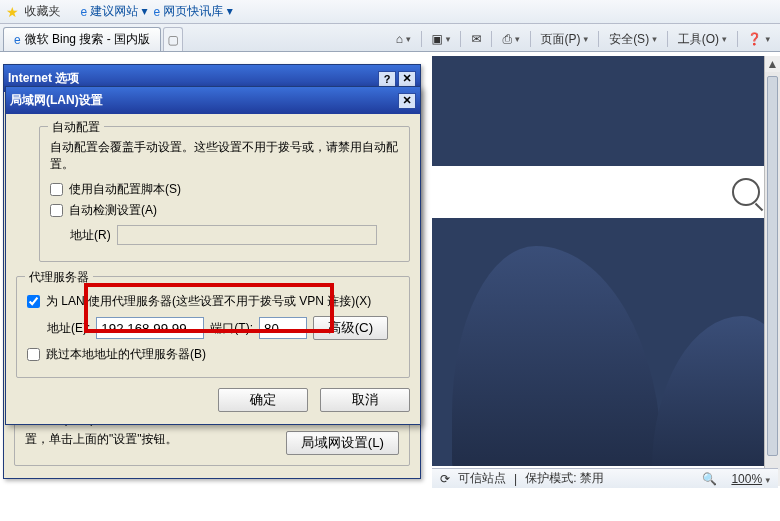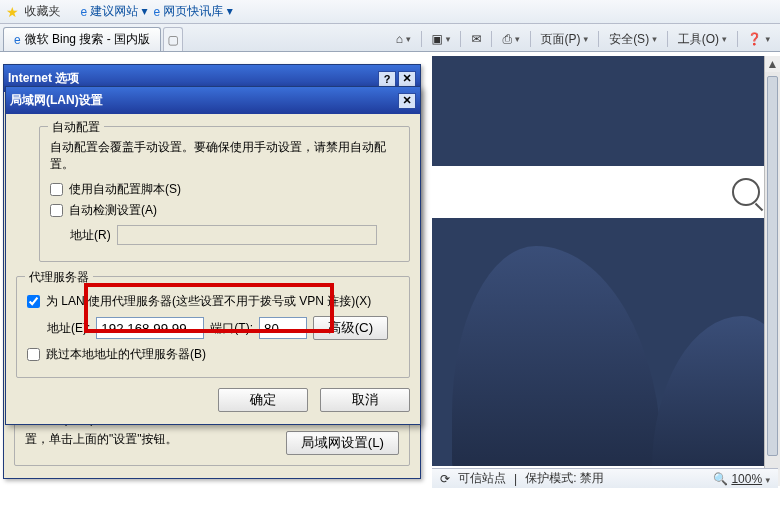--- a/index.html
+++ b/index.html
@@ -78,21 +78,21 @@
     border-radius: 40% 60% 20% 20% / 70% 90% 10% 10%;
   }
   .statusbar {
     position:absolute; left:432px; right:2px; top:468px; height:20px;
     background: linear-gradient(#f6f8fb,#e6ecf3);
     border-top:1px solid #b6bccb;
     display:flex; align-items:center; gap:8px; padding:0 8px;
     color:#333;
   }
   .statusbar .spacer { flex:1; }
-  .zoom-pct { margin-left:3px;text-decoration:underline; }
+  .zoom-pct { margin-left:14px;text-decoration:underline; }
   .scrollbar-v {
     position:absolute; right:0; top:56px; width:16px; height:430px;
     background:#e8e8e8; border-left:1px solid #bcbcbc;
   }
   .scroll-thumb { position:absolute; left:2px; right:2px; top:20px; height:380px; background:#cfd6df; border:1px solid #9aa6b8; border-radius:2px;}
   .scroll-arrow { position:absolute; left:0; right:0; height:16px; display:flex; align-items:center; justify-content:center; color:#555; background:#eee;}
 
   
   .dlg-io {
     position:absolute; left:3px; top:64px; width:418px;
@@ -262,21 +262,21 @@
   <div class="titlebar">
     <span>局域网(LAN)设置</span>
     <div class="btns">
       <div class="tb-btn">✕</div>
     </div>
   </div>
   <div class="dlg-body">
 
     <div class="groupbox" style="margin-top:6px;margin-left:23px;">
       <span class="legend">自动配置</span>
-      <div style="margin-bottom:8px;">自动配置会覆盖手动设置。要确保使用手动设置，请禁用自动配置。</div>
+      <div style="margin-bottom:8px;">自动配置会覆盖手动设置。这些设置不用于拨号或，请禁用自动配置。</div>
       <label class="chk">
         <input type="checkbox" style="">
         <span>使用自动配置脚本(S)</span>
       </label>
       <label class="chk">
         <input type="checkbox" style="">
         <span>自动检测设置(A)</span>
       </label>
       <div class="inline-field">
         <span class="lbl-inline">地址(R)</span>

